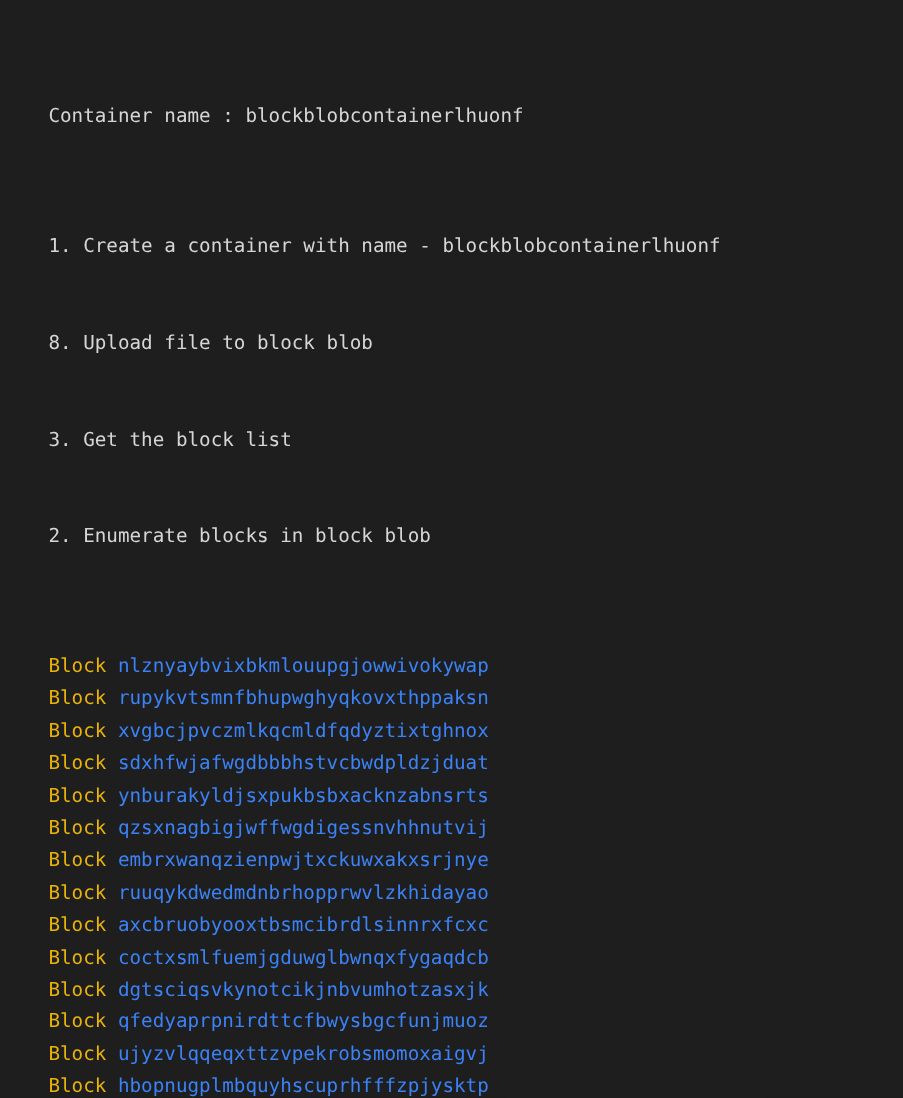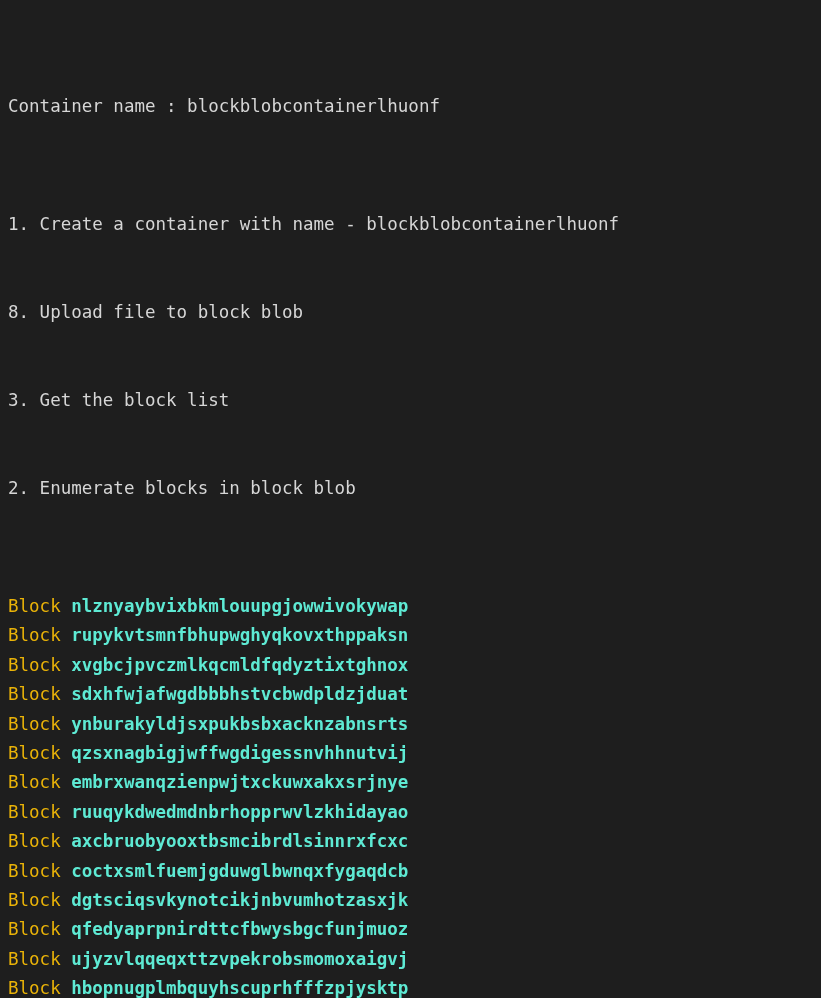--- a/index.html
+++ b/index.html
@@ -20,39 +20,39 @@
     background: #1e1e1e;
     color: #d6d6d6;
     box-sizing: border-box;
     padding: 4px 0 0 8px;
     font-family: "DejaVu Sans Mono", "Liberation Mono", monospace;
     font-size: 17.5px;
     line-height: 29.4px;
     letter-spacing: 0px;
     white-space: pre;
     overflow: hidden;
+    margin-left: 36px;
   }
   .line {
     display: block;
     height: 29.4px;
     white-space: pre;
     color: #d6d6d6;
   }
   .line.header-line {
     color: #d6d6d6;
   }
   .line.block-line {
     color: #d6d6d6;
   }
   .blk-label {
     color: #eab308;
   }
   .blk-id {
-    color: #5eead4;
-    font-weight: bold;
+    color: #3b82f6;
   }
 </style>
 </head>
 <body>
 
 <div id="terminal">
 
   <span class="line header-line">Container name : blockblobcontainerlhuonf</span>
 
   <span class="line header-line">1. Create a container with name - blockblobcontainerlhuonf</span>

